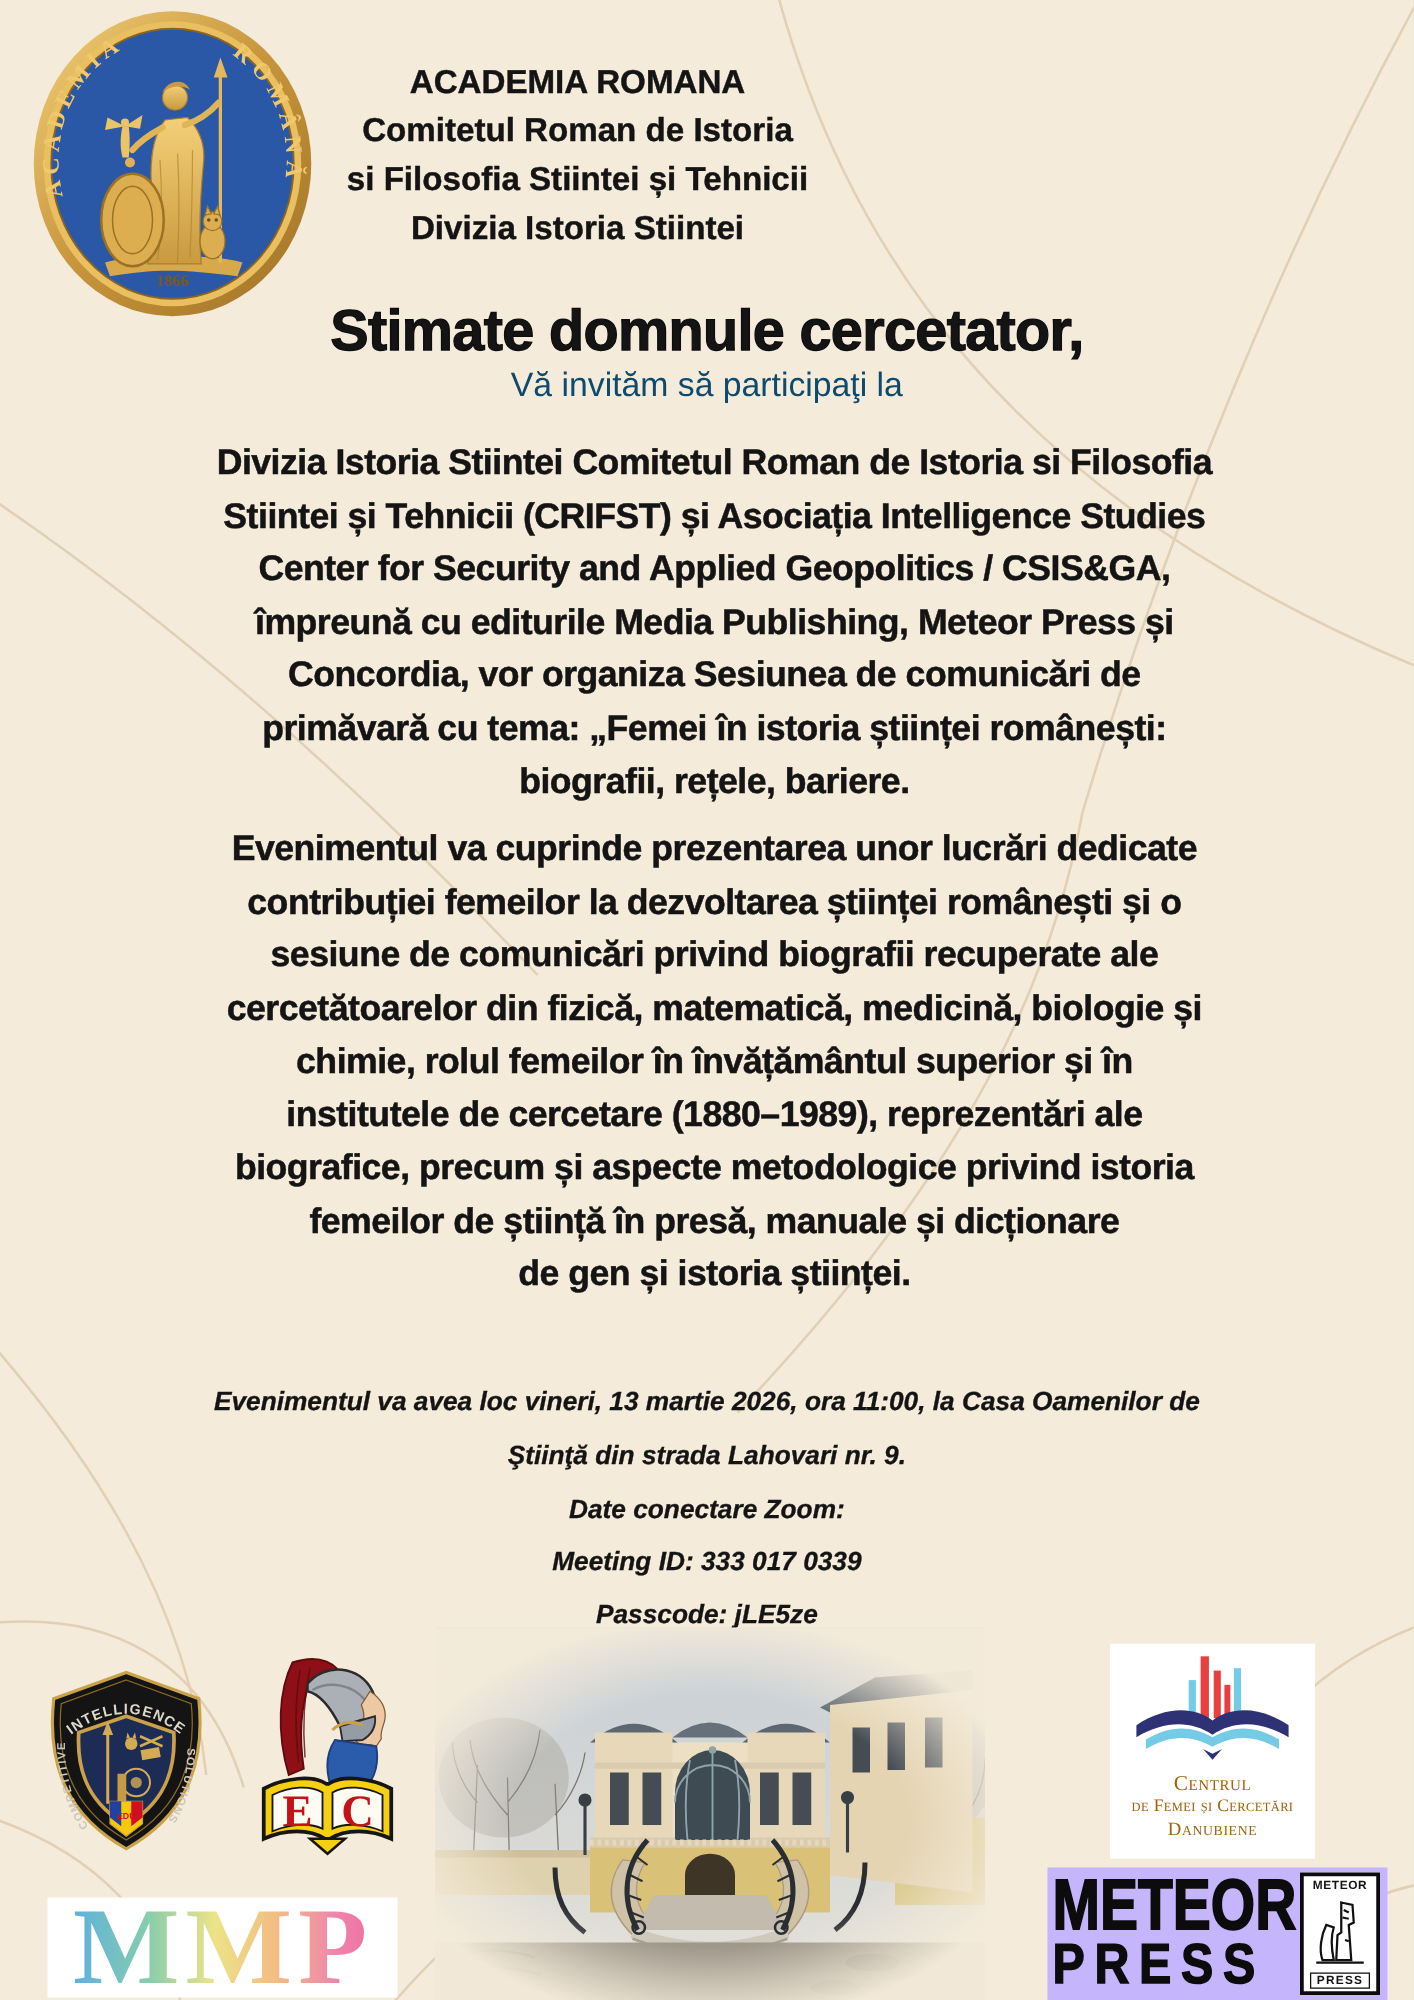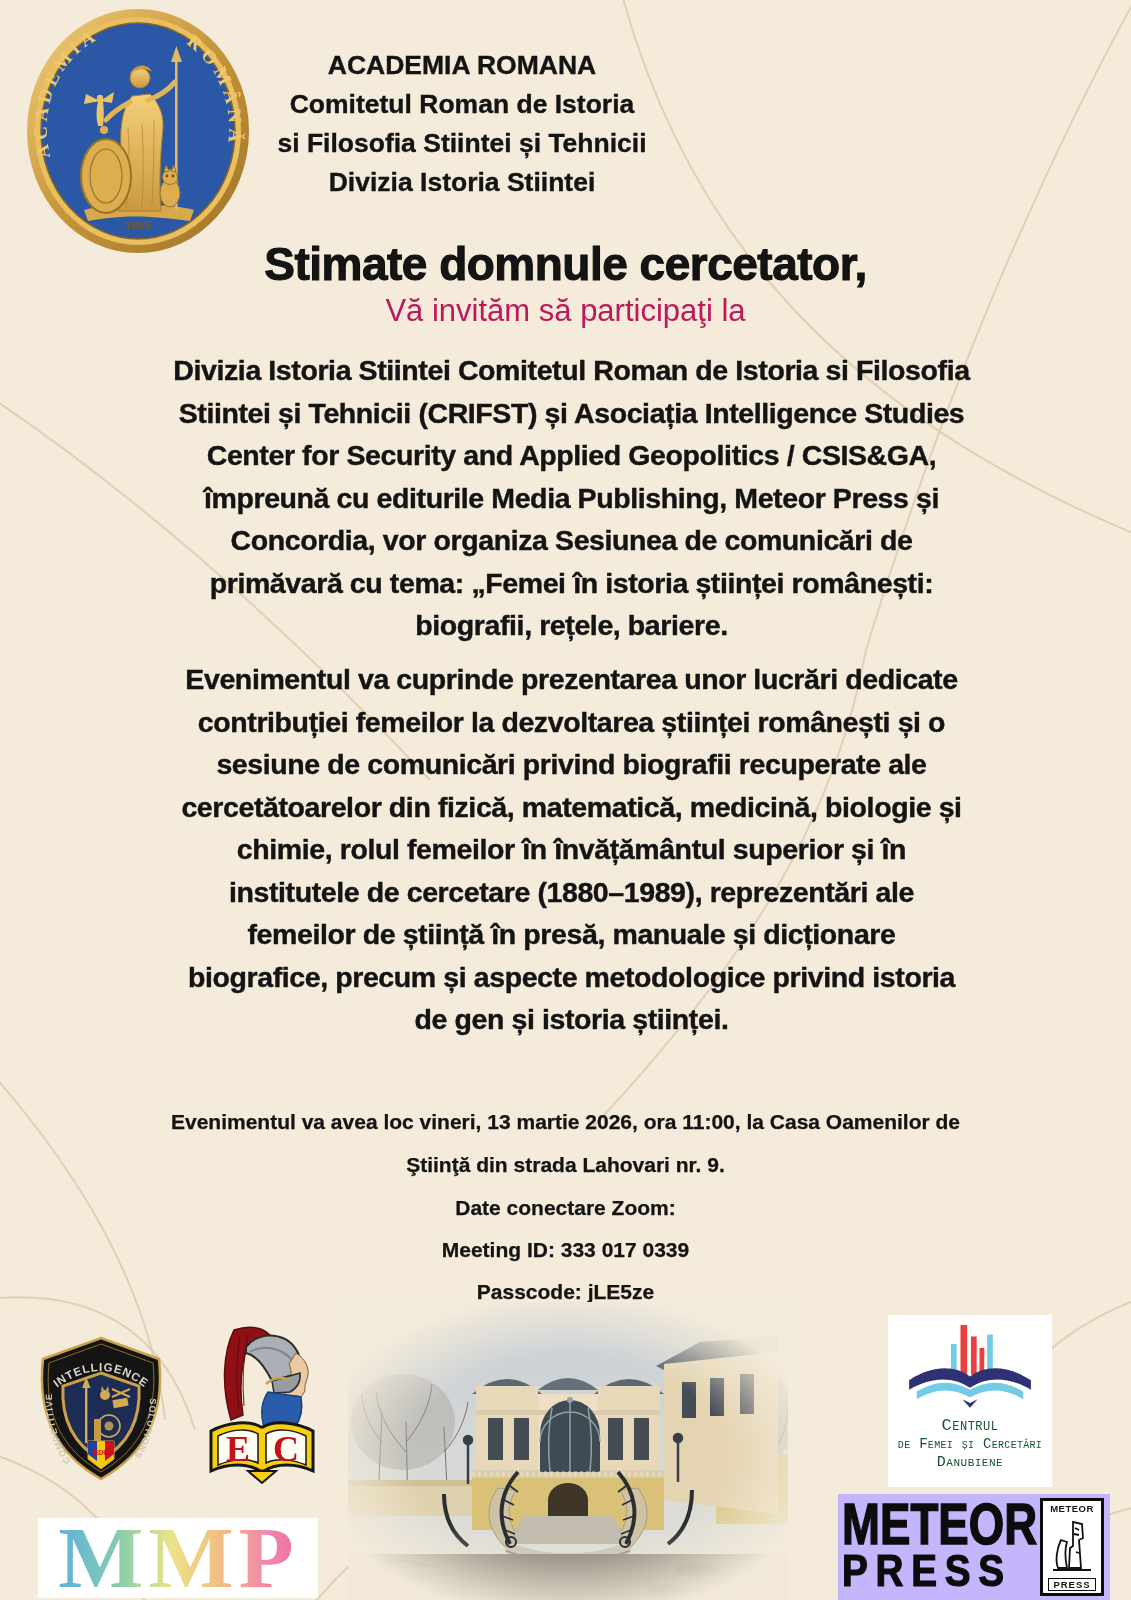--- a/index.html
+++ b/index.html
@@ -10,45 +10,45 @@
   }
   .bg-curves{position:absolute;inset:0;pointer-events:none;}
   
   .medallion{position:absolute;left:26px;top:8px;width:224px;height:246px;}
   .org-block{position:absolute;left:182px;top:46px;width:560px;text-align:center;}
   .org-block div{font-weight:700;font-size:26.5px;line-height:39px;white-space:nowrap;-webkit-text-stroke:.35px #111;}
   
   .title{position:absolute;left:0;top:237px;width:100%;text-align:center;
     font-size:46px;font-weight:700;-webkit-text-stroke:1px #0d0d0d;letter-spacing:-.5px;}
   .subtitle{position:absolute;left:0;top:293px;width:100%;text-align:center;
-    font-size:31px;font-weight:400;color:#be185d;}
+    font-size:27px;font-weight:400;color:#0c4a6e;}
   
   .para{position:absolute;left:0;width:100%;text-align:center;font-weight:700;
     font-size:28.5px;letter-spacing:-.4px;-webkit-text-stroke:.4px #101010;}
   .para div{line-height:42.5px;white-space:nowrap;padding-left:12px;}
   .para1{top:349px;}
   .para2{top:658px;}
   
   .event-line{position:absolute;left:0;width:100%;text-align:center;font-weight:700;
-    font-size:21px;white-space:nowrap;-webkit-text-stroke:.25px #111;}
+    font-size:21px;white-space:nowrap;font-style:italic;-webkit-text-stroke:.25px #111;}
   
   .shield-logo{position:absolute;left:25px;top:1333px;width:152px;height:150px;}
   .ec-logo{position:absolute;left:208px;top:1322px;width:108px;height:165px;}
   .mmp-logo{position:absolute;left:38px;top:1518px;width:280px;height:80px;background:#fff;
     display:flex;align-items:center;justify-content:center;overflow:hidden;}
   .mmp-text{font-family:"Liberation Serif",serif;font-weight:700;font-size:74px;line-height:74px;
     letter-spacing:4px;transform:scale(1.22,1.18);
     background:linear-gradient(90deg,#5fb0de 0%,#83ccae 24%,#ece387 47%,#f2bc83 68%,#ef84ad 88%,#ee6f9f 100%);
     -webkit-background-clip:text;background-clip:text;color:transparent;}
   .photo-wrap{position:absolute;left:348px;top:1302px;width:440px;height:298px;}
   .photo-fade{position:absolute;inset:0;
     background:radial-gradient(ellipse 60% 56% at 50% 52%,rgba(244,235,218,0) 60%,rgba(244,235,218,.55) 80%,rgba(244,235,218,.97) 97%);}
   .danub-logo{position:absolute;left:888px;top:1315px;width:164px;height:172px;background:#fff;
     text-align:center;padding-top:4px;box-sizing:border-box;}
-  .danub-text{font-family:Liberation Mono, monospace;font-variant:small-caps;color:#14532d;line-height:1.25;}
+  .danub-text{font-family:Liberation Serif, serif;font-variant:small-caps;color:#a16207;line-height:1.25;}
   .danub-text .l1{font-size:17px;letter-spacing:.5px;}
   .danub-text .l2{font-size:14px;letter-spacing:.3px;}
   .danub-text .l3{font-size:15px;letter-spacing:.5px;}
   .meteor-logo{position:absolute;left:838px;top:1494px;width:272px;height:106px;background:#c4b5fd;
     display:flex;align-items:center;padding:2px 4px;box-sizing:border-box;}
   .meteor-words{width:198px;color:#0c0c0c;}
   .meteor-w1{font-size:57px;font-weight:900;line-height:48px;transform:scaleX(.8);transform-origin:left center;
     -webkit-text-stroke:1.5px #0c0c0c;}
   .meteor-w2{font-size:45px;font-weight:900;line-height:46px;letter-spacing:9px;transform:scaleX(.86);
     transform-origin:left center;-webkit-text-stroke:1.2px #0c0c0c;}
@@ -150,22 +150,22 @@
       <div>primăvară cu tema: „Femei în istoria științei românești:</div>
       <div>biografii, rețele, bariere.</div>
     </div>
   <div class="para para2">
       <div>Evenimentul va cuprinde prezentarea unor lucrări dedicate</div>
       <div>contribuției femeilor la dezvoltarea științei românești și o</div>
       <div>sesiune de comunicări privind biografii recuperate ale</div>
       <div>cercetătoarelor din fizică, matematică, medicină, biologie și</div>
       <div>chimie, rolul femeilor în învățământul superior și în</div>
       <div>institutele de cercetare (1880–1989), reprezentări ale</div>
+      <div>biografice, precum și aspecte metodologice privind istoria</div>
       <div>femeilor de știință în presă, manuale și dicționare</div>
-      <div>biografice, precum și aspecte metodologice privind istoria</div>
       <div>de gen și istoria științei.</div>
     </div>
 
   <div class="event-line" style="top:1110px">Evenimentul va avea loc vineri, 13 martie 2026, ora 11:00, la Casa Oamenilor de</div>
   <div class="event-line" style="top:1153px">Ştiinţă din strada Lahovari nr. 9.</div>
   <div class="event-line" style="top:1196px">Date conectare Zoom:</div>
   <div class="event-line" style="top:1238px">Meeting ID: 333 017 0339</div>
   <div class="event-line" style="top:1280px">Passcode: jLE5ze</div>
 
   <svg class="shield-logo" viewBox="0 0 150 150">

